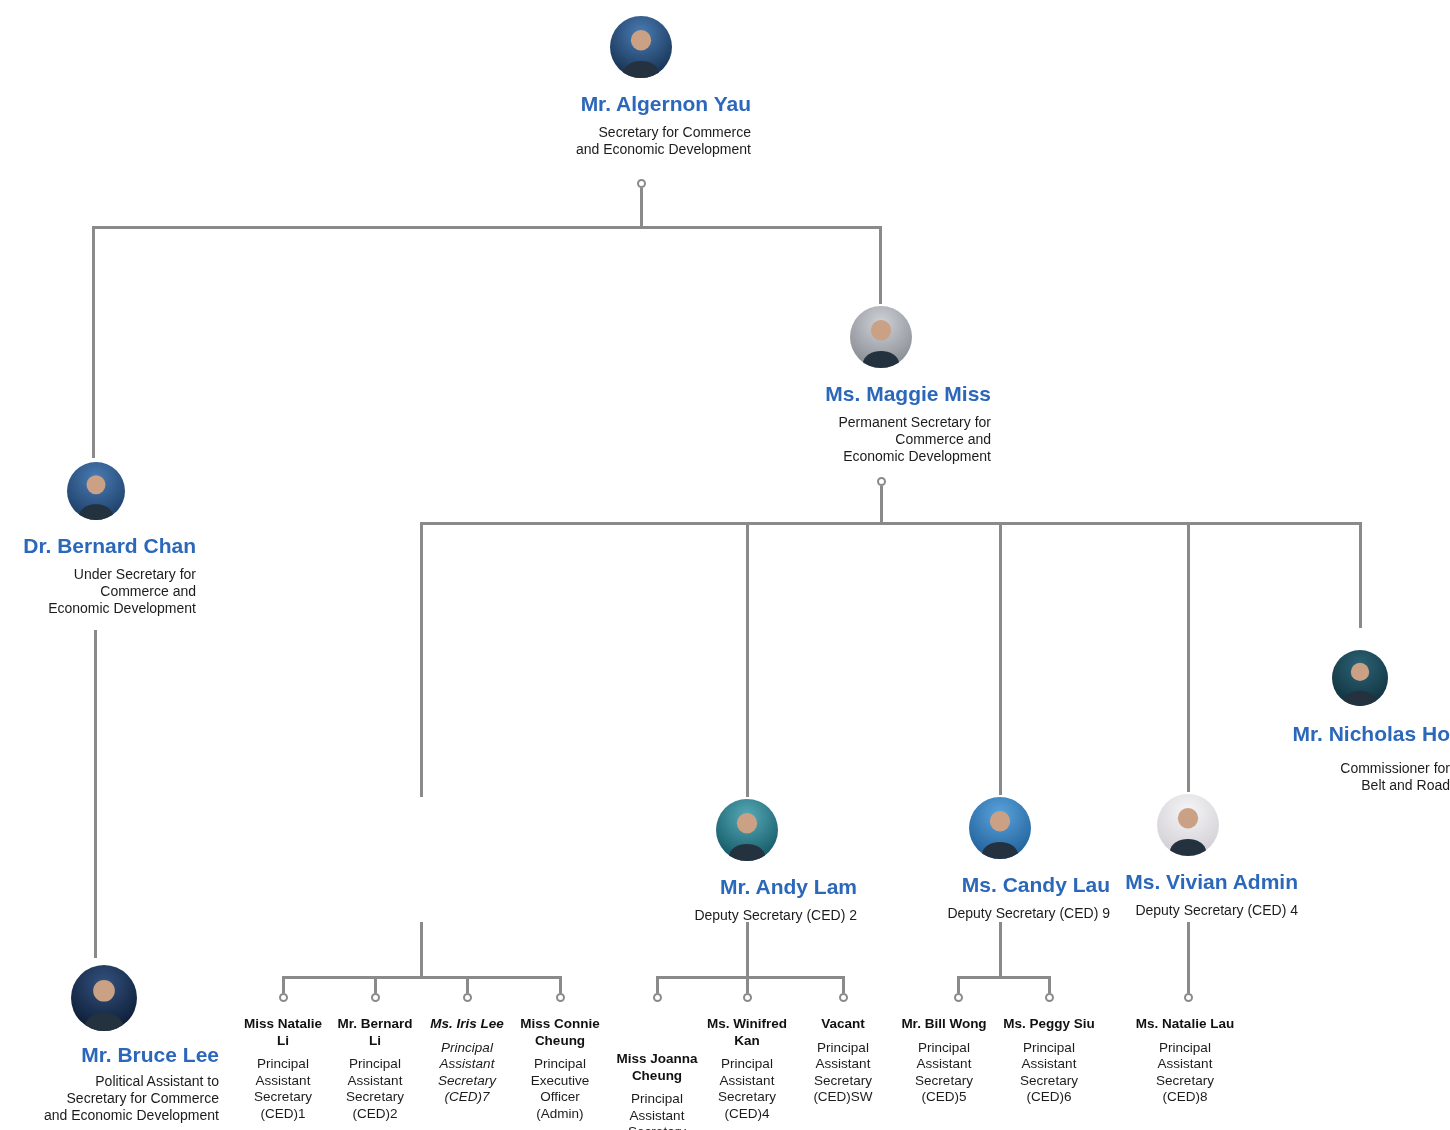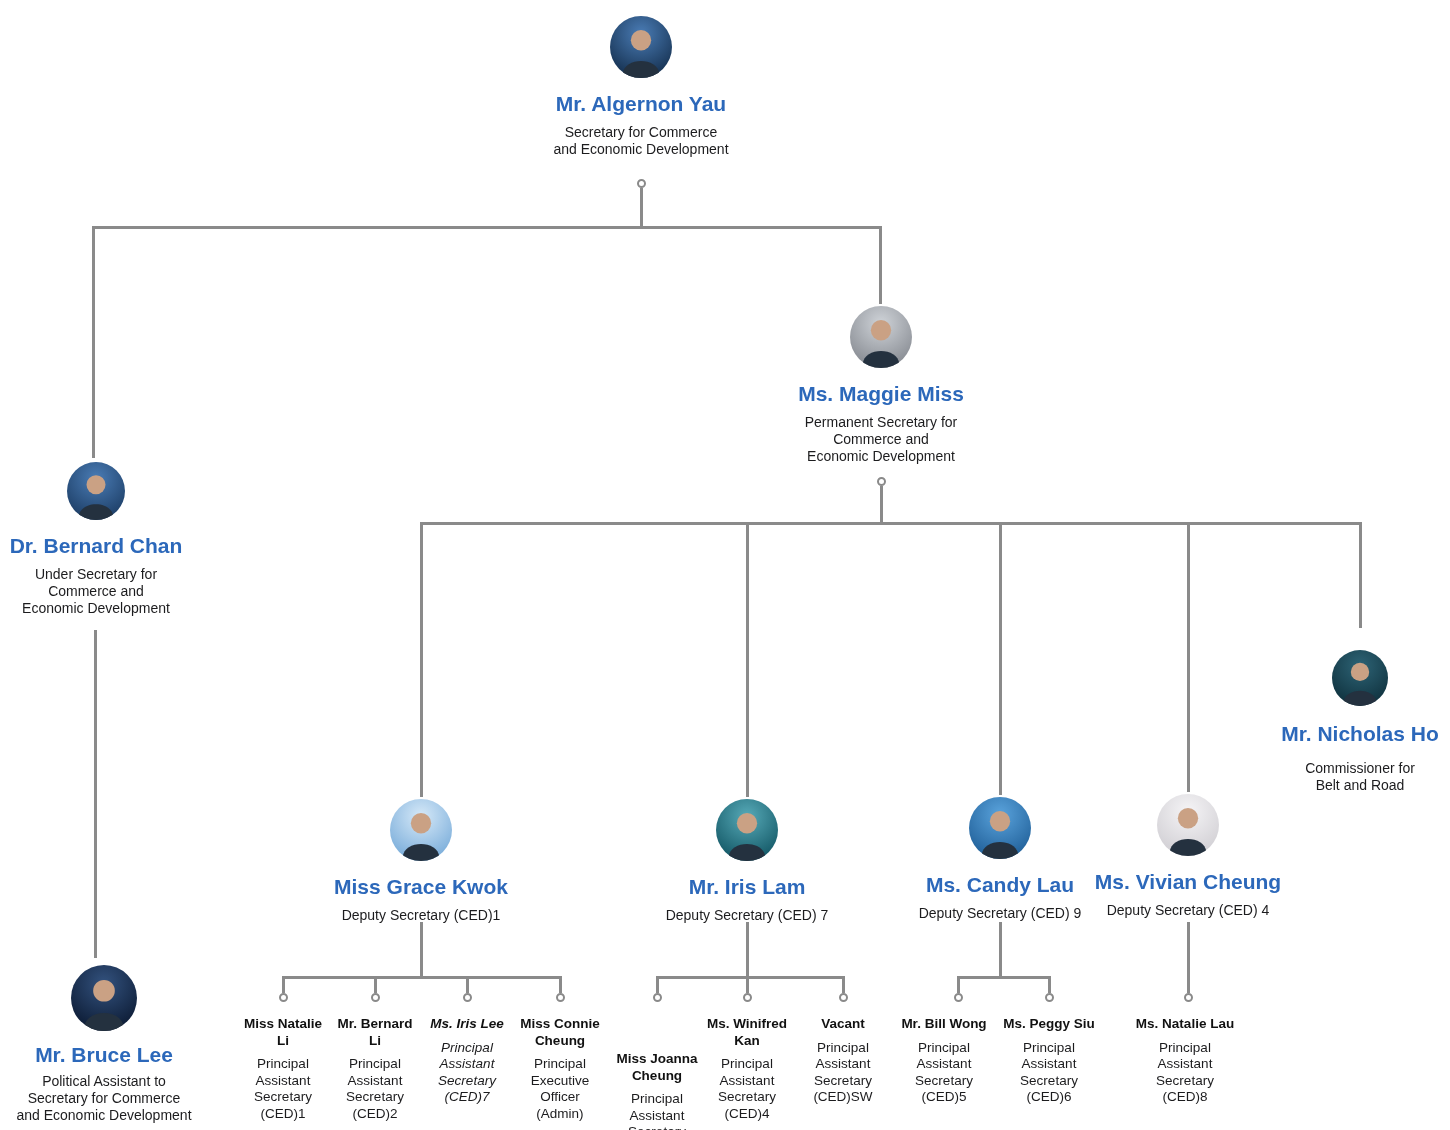--- a/index.html
+++ b/index.html
@@ -12,21 +12,21 @@
     overflow: hidden;
   }
   
   .hline { position:absolute; height:3px; background:#8a8a8a; }
   .vline { position:absolute; width:3px;  background:#8a8a8a; }
   .dot {
     position:absolute; width:9px; height:9px; box-sizing:border-box;
     border:2px solid #8a8a8a; border-radius:50%; background:#ffffff;
   }
   
-  .person { position:absolute; text-align:center; }
+  .person { position:absolute; text-align:right; }
   .avatar {
     margin:0 auto; border-radius:50%; overflow:hidden;
     width:62px; height:62px;
   }
   .avatar svg { display:block; width:100%; height:100%; }
   .pname {
     margin-top:14px; font-size:21px; font-weight:700; color:#2c68ba;
     line-height:24px; white-space:pre-line; cursor:pointer;
   }
   .ptitle {
@@ -166,61 +166,51 @@
           <circle cx="32" cy="25" r="10.5" fill="#caa184"></circle>
           <path d="M13 60 C15 42 49 42 51 60 L51 64 L13 64 Z" fill="#24313f"></path>
         </svg>
     </div>
     <div class="pname">Mr. Bruce Lee</div>
     <div class="ptitle">Political Assistant to
 Secretary for Commerce
 and Economic Development</div>
   </div>
 
-  <div class="person p-grace">
-    <div class="avatar" style="background: radial-gradient(circle at 50% 28%, rgb(214, 233, 248) 0%, rgb(116, 169, 216) 88%);">
-      <svg viewBox="0 0 64 64">
-          <circle cx="32" cy="25" r="10.5" fill="#caa184"></circle>
-          <path d="M13 60 C15 42 49 42 51 60 L51 64 L13 64 Z" fill="#24313f"></path>
-        </svg>
-    </div>
-    <div class="pname">Miss Grace Kwok</div>
-    <div class="ptitle">Deputy Secretary (CED)1</div>
-  </div>
 
   <div class="person p-andy">
     <div class="avatar" style="background: radial-gradient(circle at 50% 28%, rgb(87, 170, 184) 0%, rgb(15, 83, 97) 88%);">
       <svg viewBox="0 0 64 64">
           <circle cx="32" cy="25" r="10.5" fill="#caa184"></circle>
           <path d="M13 60 C15 42 49 42 51 60 L51 64 L13 64 Z" fill="#24313f"></path>
         </svg>
     </div>
-    <div class="pname">Mr. Iris Lam</div>
-    <div class="ptitle">Deputy Secretary (CED) 7</div>
+    <div class="pname">Mr. Andy Lam</div>
+    <div class="ptitle">Deputy Secretary (CED) 2</div>
   </div>
 
   <div class="person p-candy">
     <div class="avatar" style="background: radial-gradient(circle at 50% 28%, rgb(90, 163, 220) 0%, rgb(29, 92, 149) 88%);">
       <svg viewBox="0 0 64 64">
           <circle cx="32" cy="25" r="10.5" fill="#caa184"></circle>
           <path d="M13 60 C15 42 49 42 51 60 L51 64 L13 64 Z" fill="#24313f"></path>
         </svg>
     </div>
     <div class="pname">Ms. Candy Lau</div>
     <div class="ptitle">Deputy Secretary (CED) 9</div>
   </div>
 
   <div class="person p-vivian">
     <div class="avatar" style="background: radial-gradient(circle at 50% 28%, rgb(245, 244, 246) 0%, rgb(207, 205, 210) 88%);">
       <svg viewBox="0 0 64 64">
           <circle cx="32" cy="25" r="10.5" fill="#caa184"></circle>
           <path d="M13 60 C15 42 49 42 51 60 L51 64 L13 64 Z" fill="#24313f"></path>
         </svg>
     </div>
-    <div class="pname">Ms. Vivian Cheung</div>
+    <div class="pname">Ms. Vivian Admin</div>
     <div class="ptitle">Deputy Secretary (CED) 4</div>
   </div>
 
   <div class="person p-nicholas">
     <div class="avatar" style="background: radial-gradient(circle at 50% 28%, rgb(45, 99, 117) 0%, rgb(14, 47, 59) 88%);">
       <svg viewBox="0 0 64 64">
           <circle cx="32" cy="25" r="10.5" fill="#caa184"></circle>
           <path d="M13 60 C15 42 49 42 51 60 L51 64 L13 64 Z" fill="#24313f"></path>
         </svg>
     </div>

